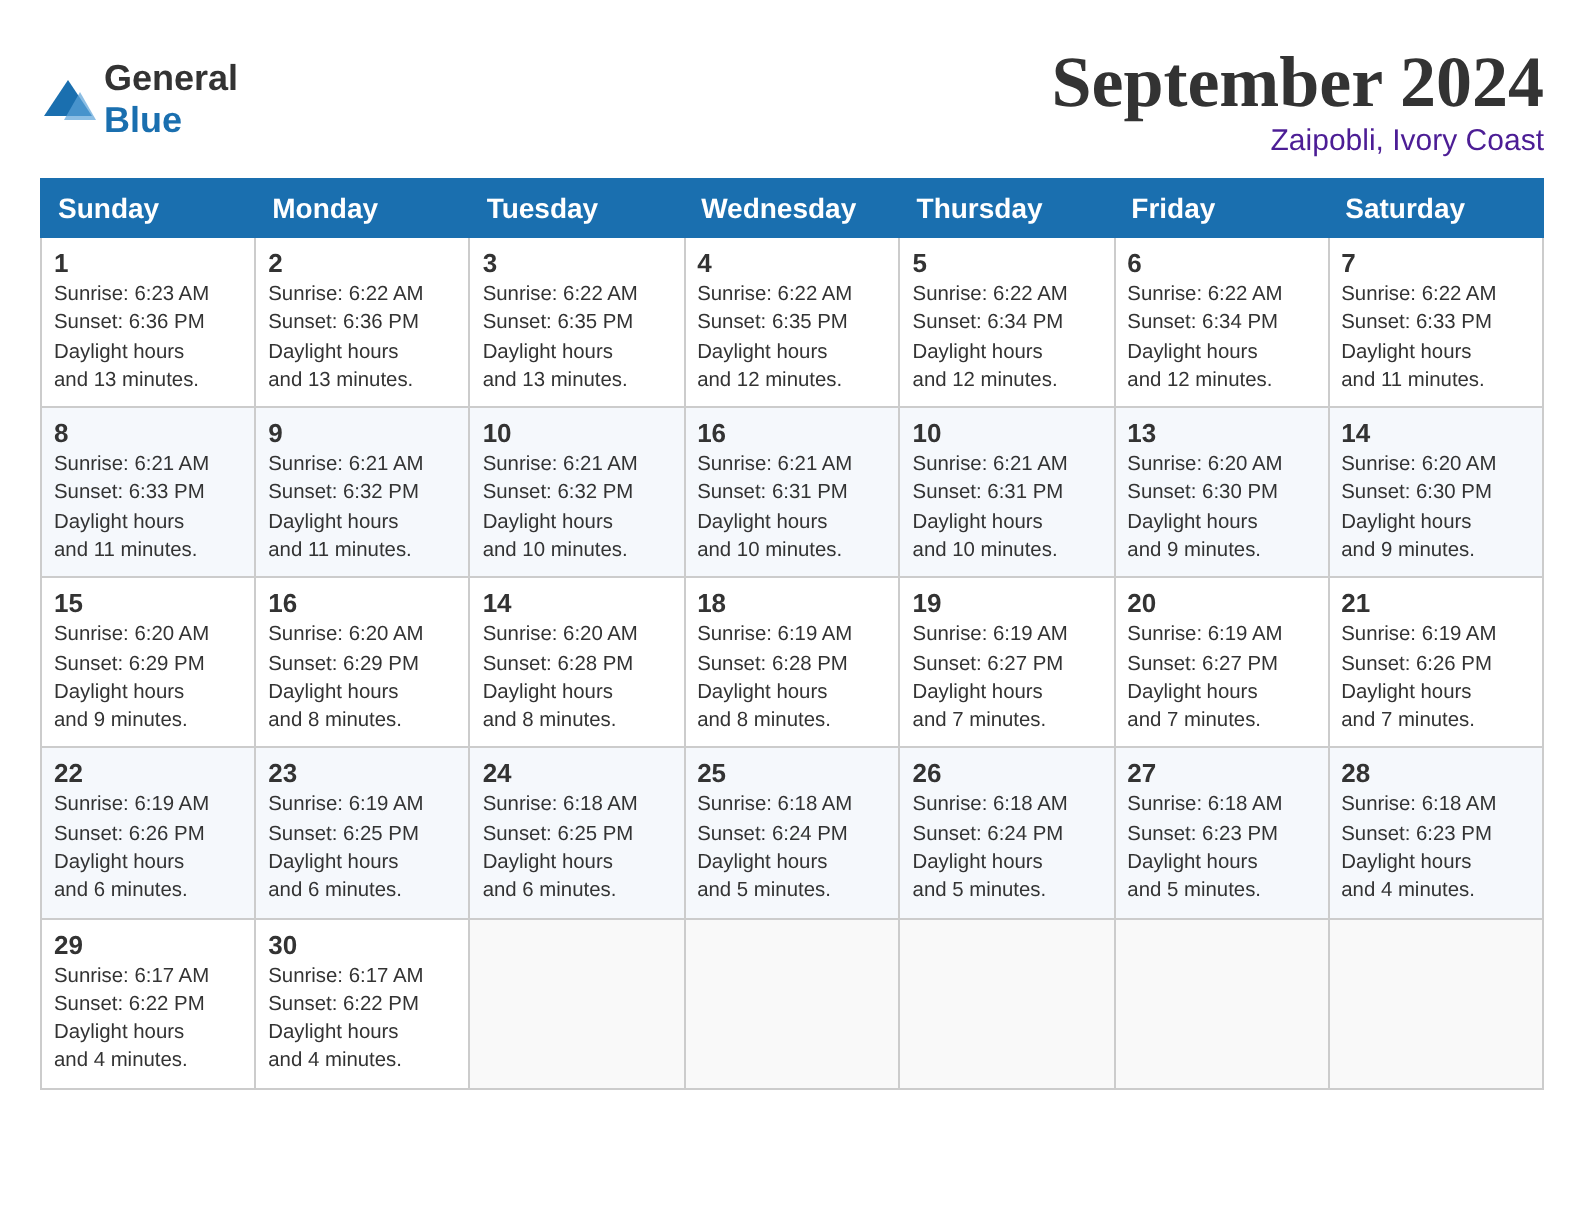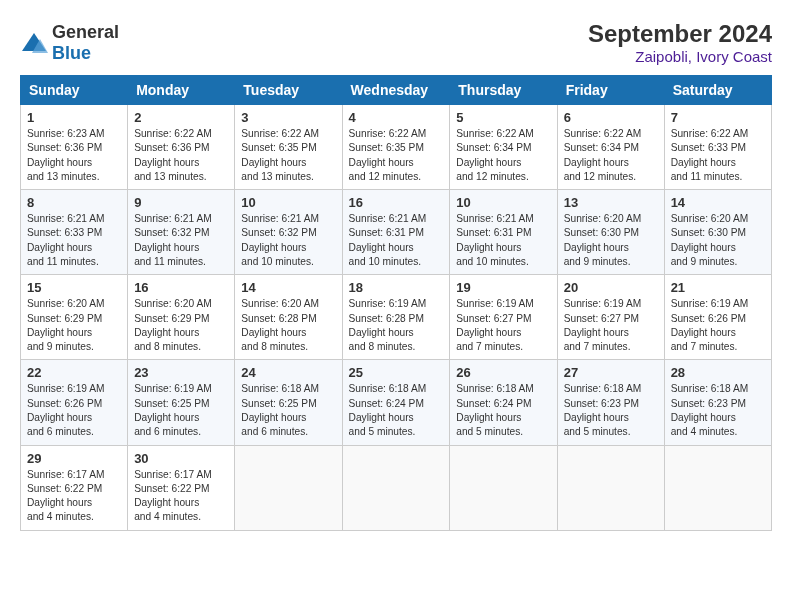--- a/index.html
+++ b/index.html
@@ -32,23 +32,24 @@
       color: #1a6faf;
     }
     .logo-icon {
       width: 28px;
       height: 24px;
     }
     .title-block {
       text-align: right;
     }
     .month-title {
-      font-size: 24px;
-      font-weight: bold;
-      color: #333;
+      font-size: 36px;
+      font-weight: bold;
+      color: #333;
+      font-family: Liberation Serif, serif;
     }
     .location {
       font-size: 15px;
       color: #4c1d95;
     }
     .calendar {
       width: 100%;
       border-collapse: collapse;
     }
     .calendar th {

